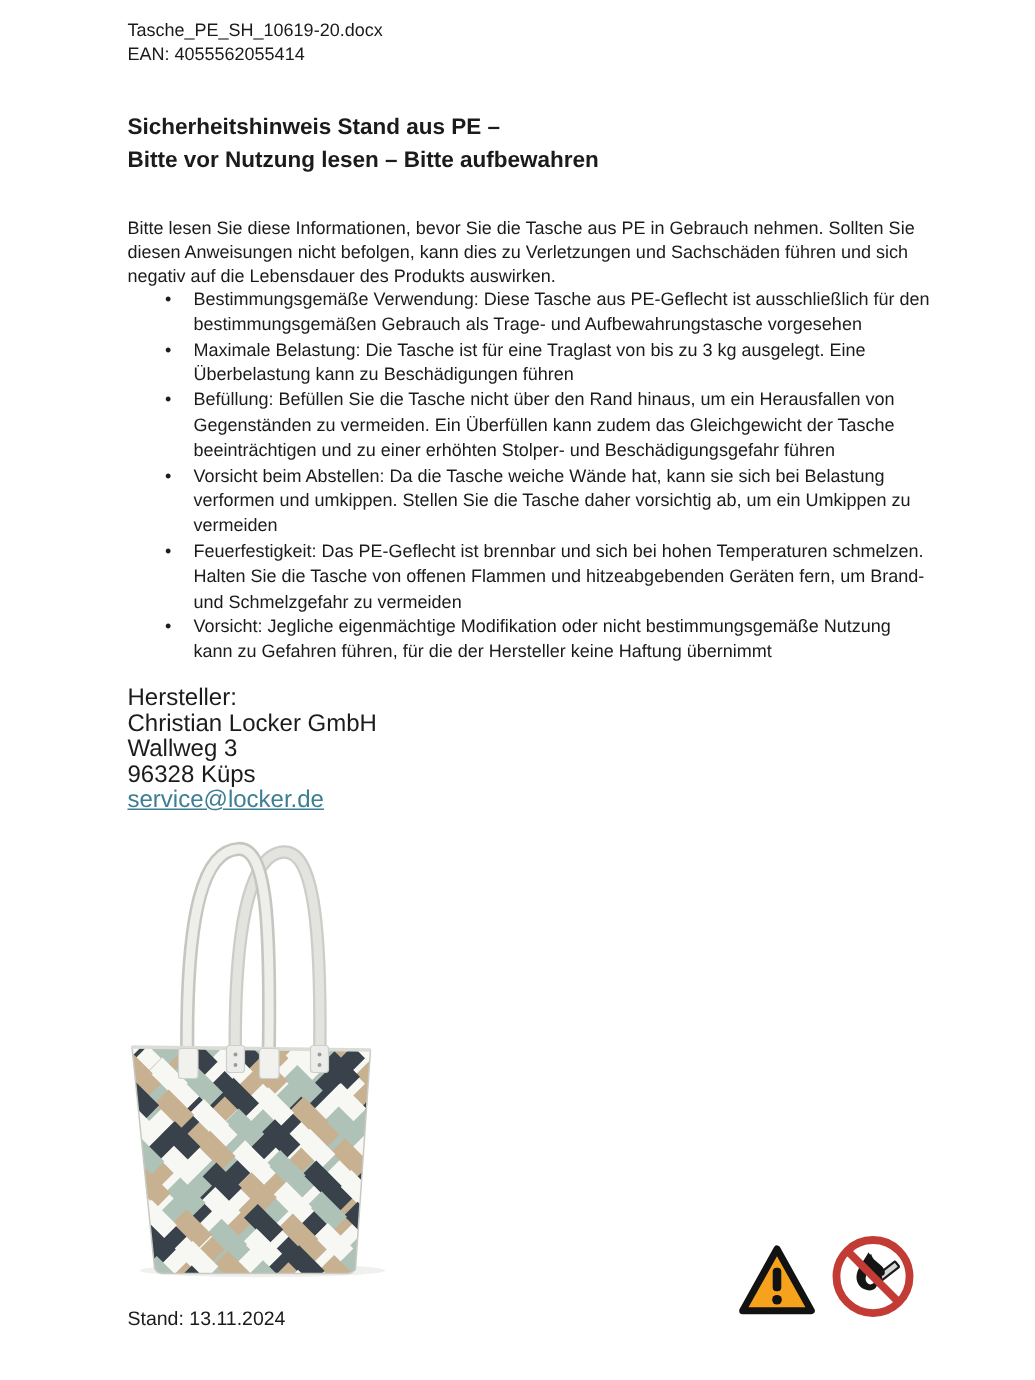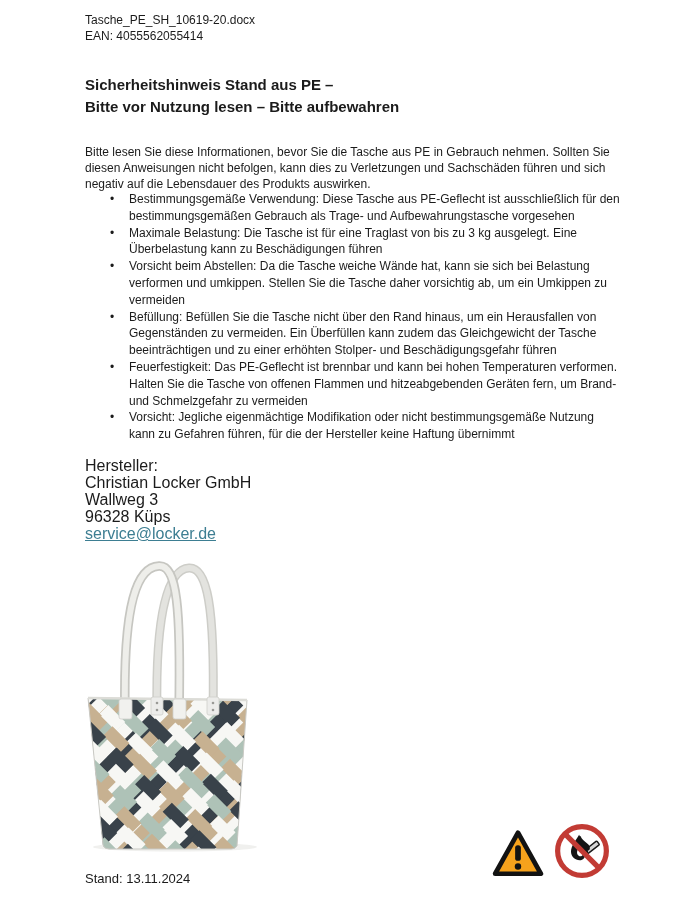--- a/index.html
+++ b/index.html
@@ -51,23 +51,23 @@
   <h1 class="doc-title">
     <span>Sicherheitshinweis Stand aus PE –</span><br>
     <span>Bitte vor Nutzung lesen – Bitte aufbewahren</span>
   </h1>
 
   <p class="intro">Bitte lesen Sie diese Informationen, bevor Sie die Tasche aus PE in Gebrauch nehmen. Sollten Sie diesen Anweisungen nicht befolgen, kann dies zu Verletzungen und Sachschäden führen und sich negativ auf die Lebensdauer des Produkts auswirken.</p>
 
   <ul class="bullets">
     <li>Bestimmungsgemäße Verwendung: Diese Tasche aus PE-Geflecht ist ausschließlich für den bestimmungsgemäßen Gebrauch als Trage- und Aufbewahrungstasche vorgesehen</li>
     <li>Maximale Belastung: Die Tasche ist für eine Traglast von bis zu 3 kg ausgelegt. Eine Überbelastung kann zu Beschädigungen führen</li>
+    <li>Befüllung: Befüllen Sie die Tasche nicht über den Rand hinaus, um ein Herausfallen von Gegenständen zu vermeiden. Ein Überfüllen kann zudem das Gleichgewicht der Tasche beeinträchtigen und zu einer erhöhten Stolper- und Beschädigungsgefahr führen</li>
     <li>Vorsicht beim Abstellen: Da die Tasche weiche Wände hat, kann sie sich bei Belastung verformen und umkippen. Stellen Sie die Tasche daher vorsichtig ab, um ein Umkippen zu vermeiden</li>
-    <li>Befüllung: Befüllen Sie die Tasche nicht über den Rand hinaus, um ein Herausfallen von Gegenständen zu vermeiden. Ein Überfüllen kann zudem das Gleichgewicht der Tasche beeinträchtigen und zu einer erhöhten Stolper- und Beschädigungsgefahr führen</li>
-    <li>Feuerfestigkeit: Das PE-Geflecht ist brennbar und kann bei hohen Temperaturen verformen. Halten Sie die Tasche von offenen Flammen und hitzeabgebenden Geräten fern, um Brand- und Schmelzgefahr zu vermeiden</li>
+    <li>Feuerfestigkeit: Das PE-Geflecht ist brennbar und sich bei hohen Temperaturen schmelzen. Halten Sie die Tasche von offenen Flammen und hitzeabgebenden Geräten fern, um Brand- und Schmelzgefahr zu vermeiden</li>
     <li>Vorsicht: Jegliche eigenmächtige Modifikation oder nicht bestimmungsgemäße Nutzung kann zu Gefahren führen, für die der Hersteller keine Haftung übernimmt</li>
   </ul>
 
   <div class="manufacturer">
     <div>Hersteller:</div>
     <div>Christian Locker GmbH</div>
     <div>Wallweg 3</div>
     <div>96328 Küps</div>
     <a class="email">service@locker.de</a>
   </div>

